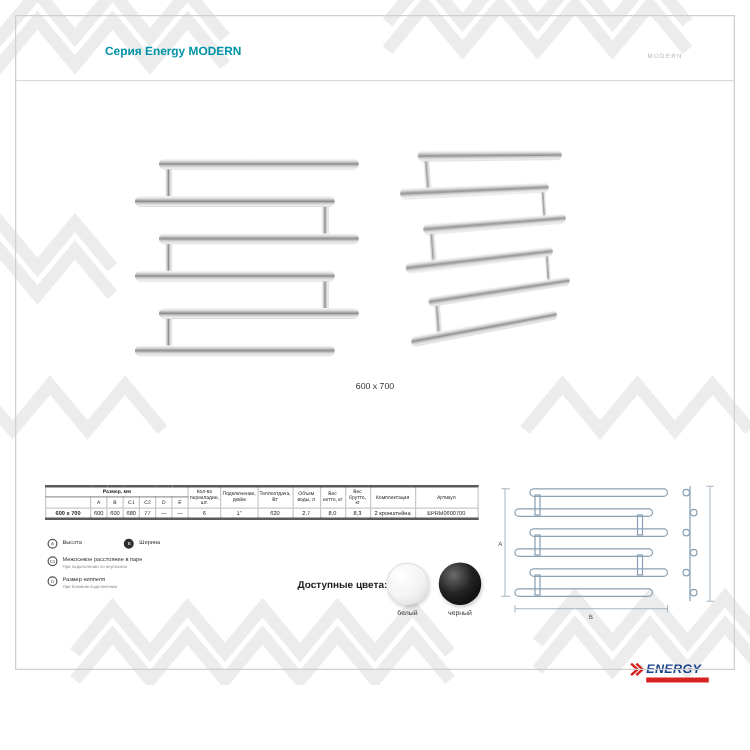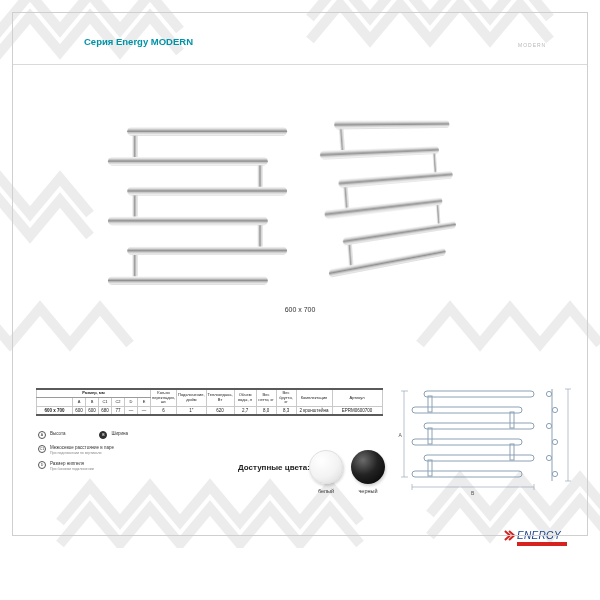--- a/index.html
+++ b/index.html
@@ -43,21 +43,21 @@
   .swatch-black { left:351px; top:450px; background:radial-gradient(circle at 35% 30%, #6b6b6b 0%, #232323 45%, #000000 100%); }
   .swatch-label { position:absolute; width:34px; text-align:center; font-size:5.5px; color:#333; top:488px; z-index:2; }
   .swatch-label-white { left:309px; }
   .swatch-label-black { left:351px; }
 
   .tech-drawing { position:absolute; left:398px; top:383px; z-index:2; }
 
   .logo { position:absolute; left:504px; top:530px; z-index:2; }
   .logo-top { display:flex; align-items:center; }
   .logo-icon { margin-right:2px; }
-  .logo-text { color:#16418c; font-weight:normal; font-style:italic; font-size:10px; letter-spacing:0.3px; }
+  .logo-text { color:#16418c; font-weight:bold; font-style:italic; font-size:10px; letter-spacing:0.3px; }
   .logo-bar { margin-top:1px; margin-left:13px; width:50px; height:4px; background:#d6231f; }
 </style>
 </head>
 <body>
 
 <div class="page">
 
   <svg class="watermark" width="600" height="600" viewBox="0 0 600 600">
     <g fill="none" stroke="#ececec" stroke-width="10">
       <g transform="translate(-60,-14)">

